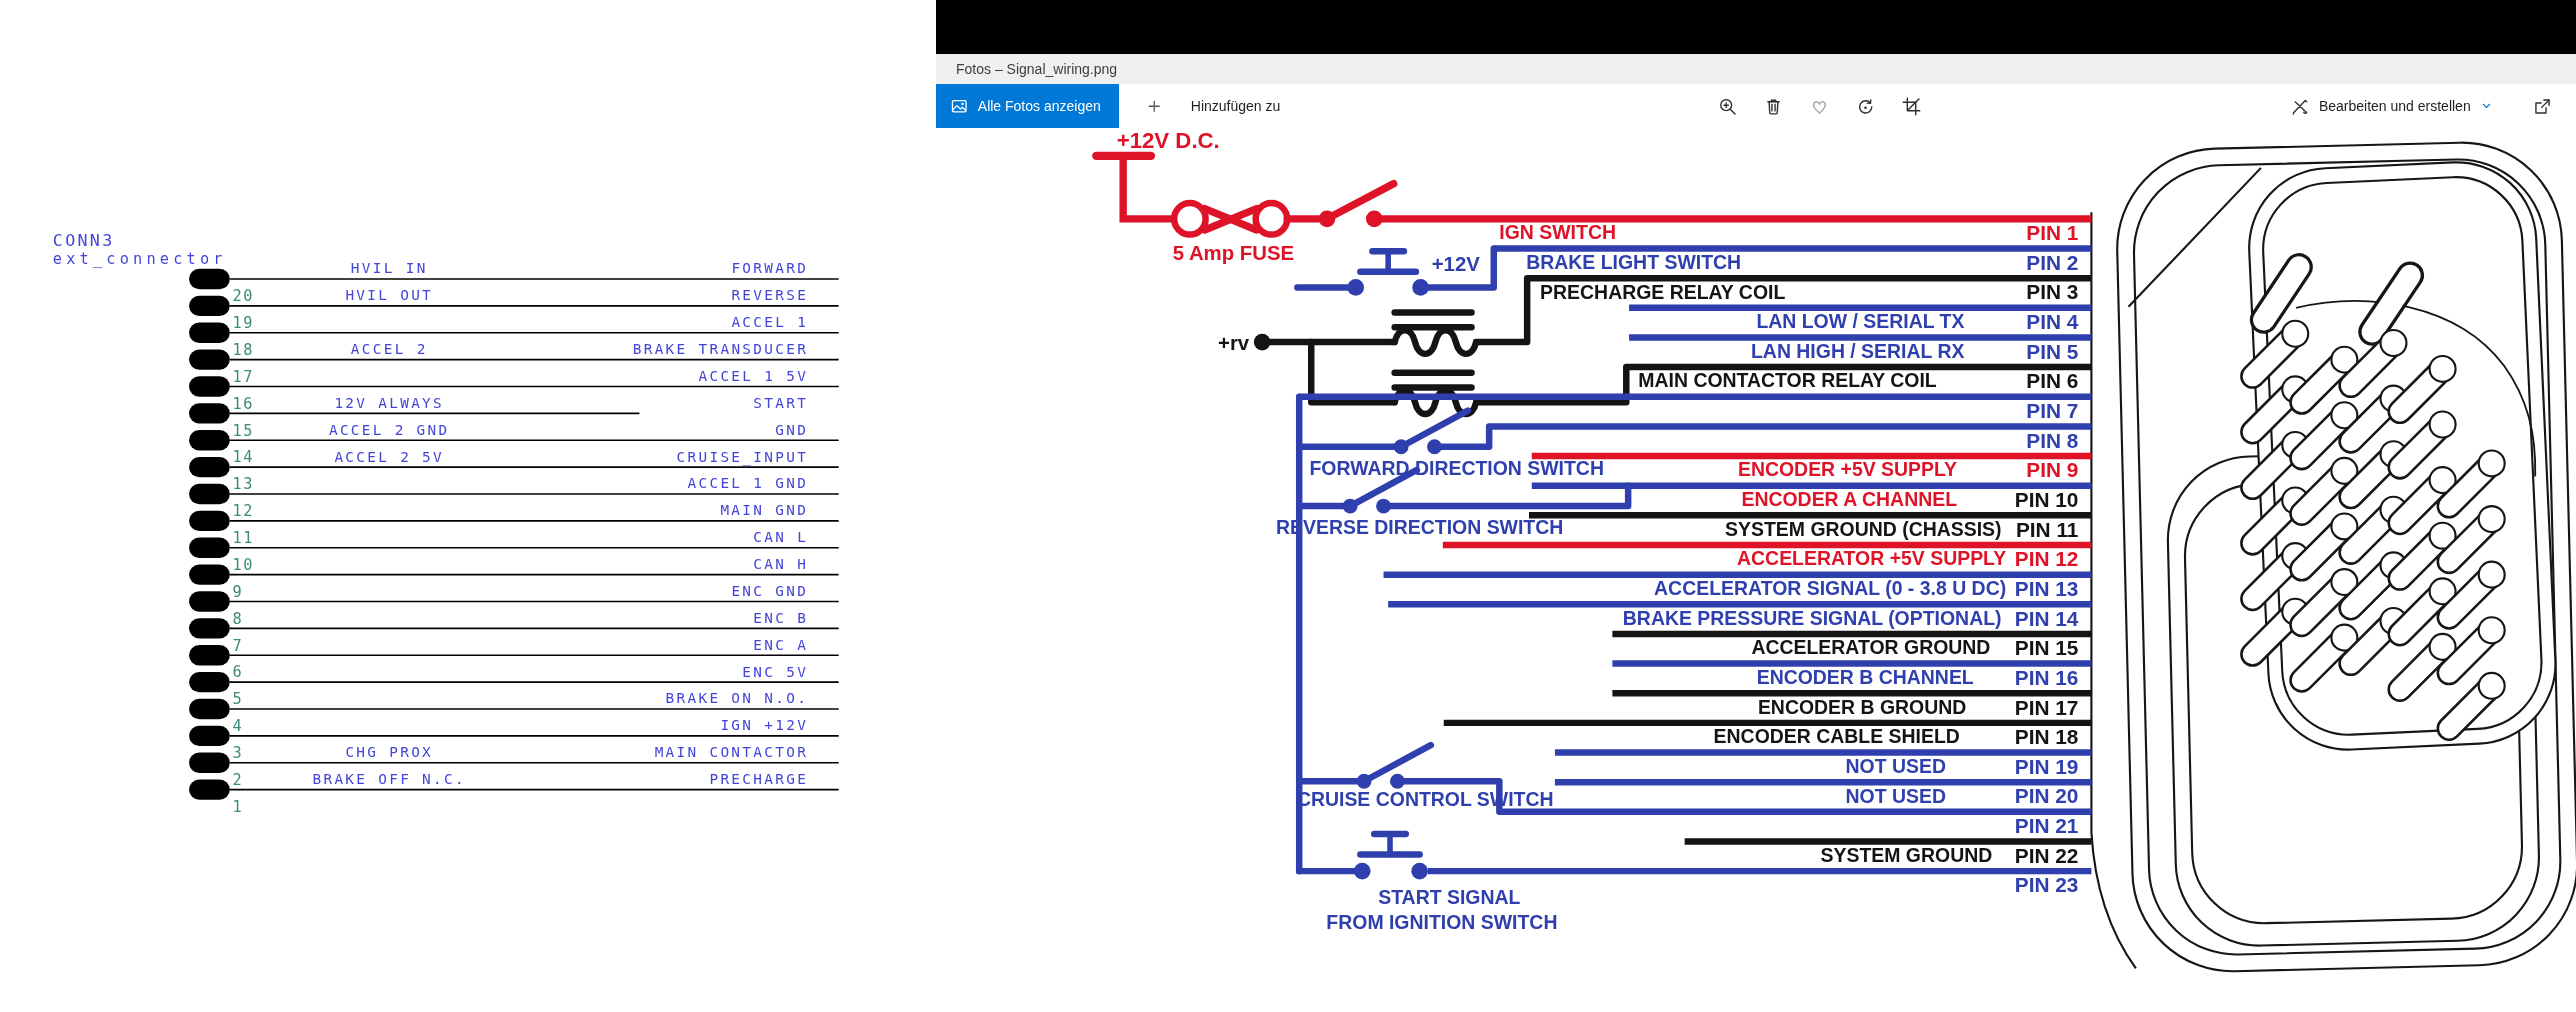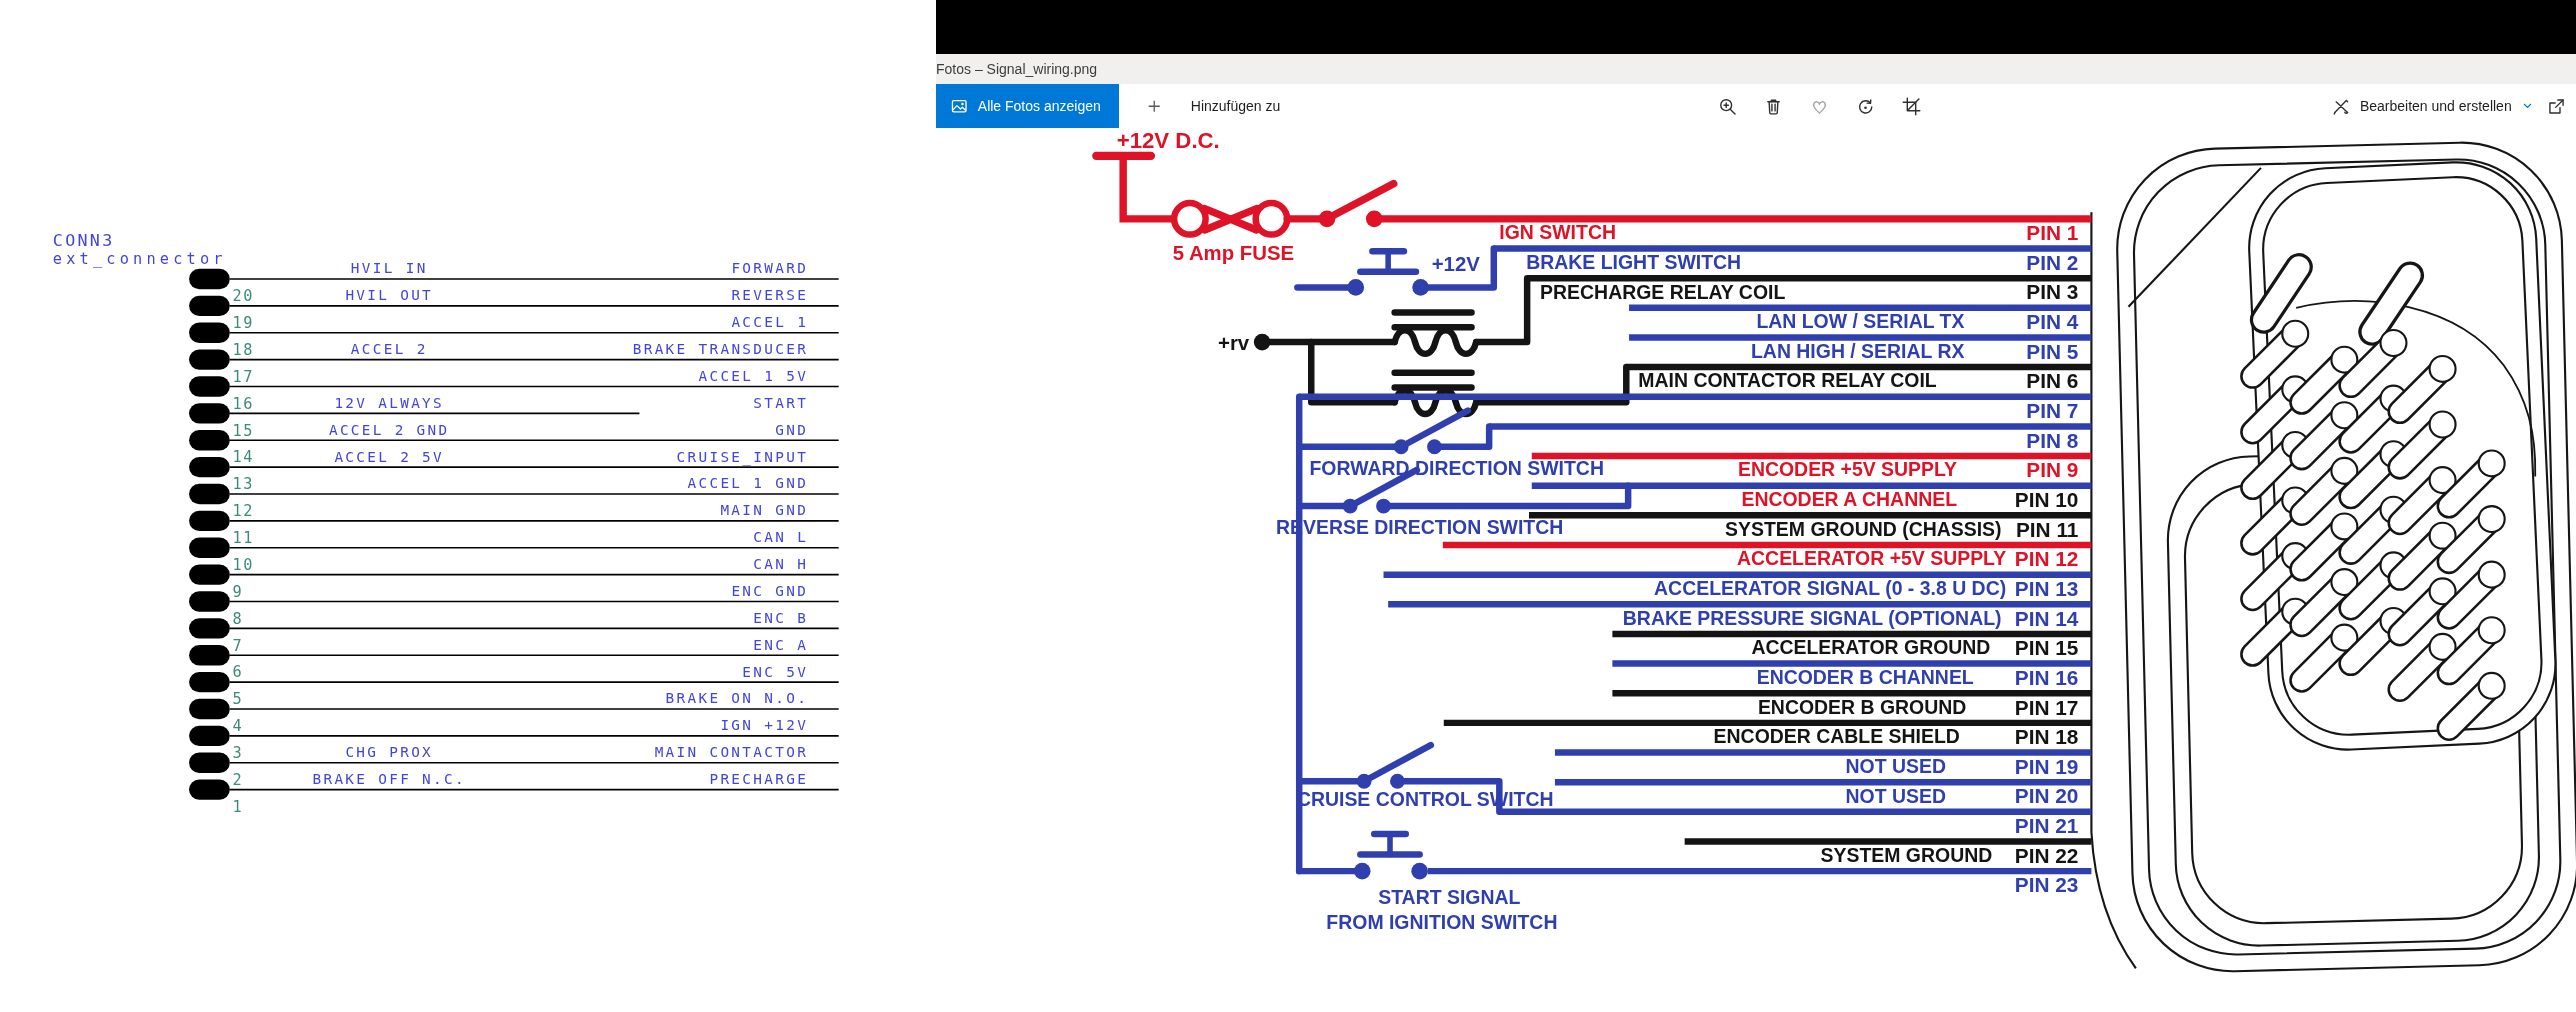--- a/index.html
+++ b/index.html
@@ -1,30 +1,30 @@
 <!DOCTYPE html>
 <html style="font-size:15px"><head>
 <meta charset="utf-8">
 <style>
   html,body{margin:0;padding:0;}
   body{width:2576px;height:1013px;background:#ffffff;overflow:hidden;position:relative;
        font-family:"Liberation Sans",sans-serif;}
   .schematic-svg{position:absolute;left:0;top:0;}
   .window{position:absolute;left:936px;top:0;width:1640px;height:1013px;background:#fff;}
   .black-strip{height:54px;background:#000;}
-  .titlebar{height:30px;background:#f1f0ef;display:flex;align-items:center;padding-left:0;
+  .titlebar{height:30px;background:#f1f0ef;display:flex;align-items:center;padding-left:20px;
             font-size:14px;color:#3d3d3d;}
   .toolbar{height:44px;background:#fff;position:relative;display:flex;align-items:stretch;}
   .btn-all{display:flex;align-items:center;gap:9.3px;background:#0078d7;color:#fff;border:none;
            padding:0 18.5px 0 14px;font-size:14px;font-family:inherit;cursor:default;}
   .btn-add{display:flex;align-items:center;gap:27px;background:none;border:none;font-size:14px;
            color:#1f1f1f;padding:0 15px;margin-left:11px;font-family:inherit;}
   .center-icons{position:absolute;left:781px;top:0;height:44px;display:flex;align-items:center;gap:25px;}
   .icon-btn{background:none;border:none;padding:0;display:flex;align-items:center;justify-content:center;}
-  .right-group{position:absolute;right:9px;top:0;height:44px;display:flex;align-items:center;gap:5px;}
+  .right-group{position:absolute;right:23px;top:0;height:44px;display:flex;align-items:center;gap:32px;}
   .btn-edit{display:flex;align-items:center;gap:8.3px;background:none;border:none;font-size:14px;
             color:#1f1f1f;font-family:inherit;}
   .diagram-svg{position:absolute;left:0;top:127px;}
   
   .cad{font-family:"DejaVu Sans Mono",monospace;}
   .cadtitle{fill:#4345d8;font-size:18px;letter-spacing:2.5px;}
   .cadsub{fill:#4345d8;font-size:16.5px;letter-spacing:4.5px;}
   .num{fill:#3b8a7a;font-size:16.5px;letter-spacing:1.5px;}
   .lbl{fill:#4345d8;font-size:15.5px;letter-spacing:2.5px;}
   

